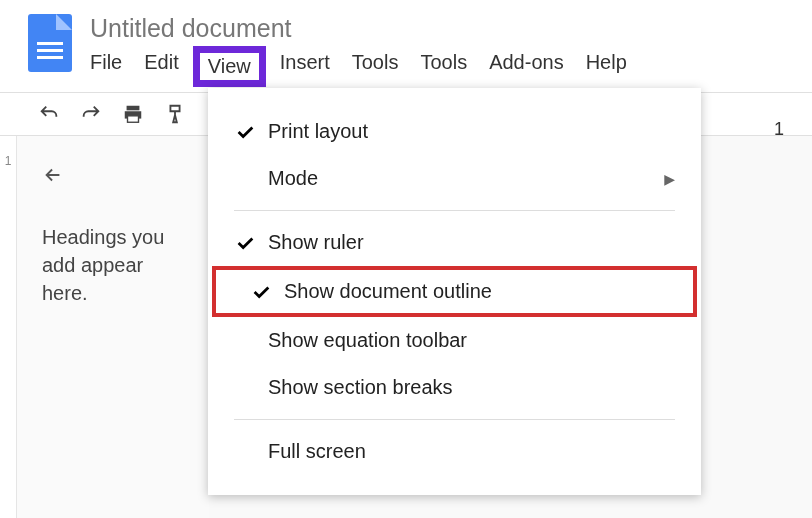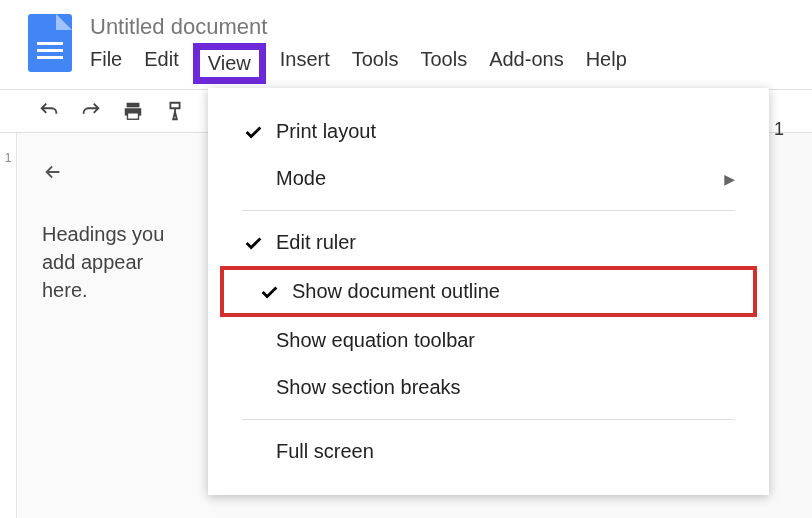--- a/index.html
+++ b/index.html
@@ -49,21 +49,21 @@
       gap: 4px;
     }
     .doc-icon-lines span {
       height: 3px;
       background: #fff;
     }
     .title-area {
       flex: 1;
     }
     .doc-title {
-      font-size: 22px;
+      font-size: 25px;
       color: #777;
       font-weight: 400;
       padding: 4px 0 8px 0;
     }
     .menubar {
       display: flex;
       gap: 22px;
       font-size: 20px;
       color: #333;
       text-align: right;
@@ -135,24 +135,24 @@
     }
     .outline-placeholder {
       font-size: 20px;
       color: #444;
       line-height: 1.4;
     }
     .dropdown {
       position: absolute;
       left: 208px;
       top: 88px;
-      width: 561px;
+      width: 493px;
       background: #fff;
       box-shadow: 0 2px 10px rgba(0,0,0,0.25);
-      padding: 20px 8px;
+      padding: 20px 0;
       z-index: 100;
     }
     .dd-item {
       display: flex;
       align-items: center;
       padding: 12px 26px;
       font-size: 20px;
       color: #222;
       cursor: pointer;
     }
@@ -270,21 +270,21 @@
     <span class="dd-label">Mode</span>
     <span class="dd-arrow">▶</span>
   </div>
   <div class="dd-divider"></div>
   <div class="dd-item">
     <span class="dd-check">
       <svg viewBox="0 0 24 24" fill="none" stroke="#000" stroke-width="3">
           <path d="M5 12l5 5L20 7"></path>
         </svg>
     </span>
-    <span class="dd-label">Edit ruler</span>
+    <span class="dd-label">Show ruler</span>
   </div>
   <div class="dd-highlight">
     <div class="dd-item">
       <span class="dd-check">
         <svg viewBox="0 0 24 24" fill="none" stroke="#000" stroke-width="3">
             <path d="M5 12l5 5L20 7"></path>
           </svg>
       </span>
       <span class="dd-label">Show document outline</span>
     </div>

